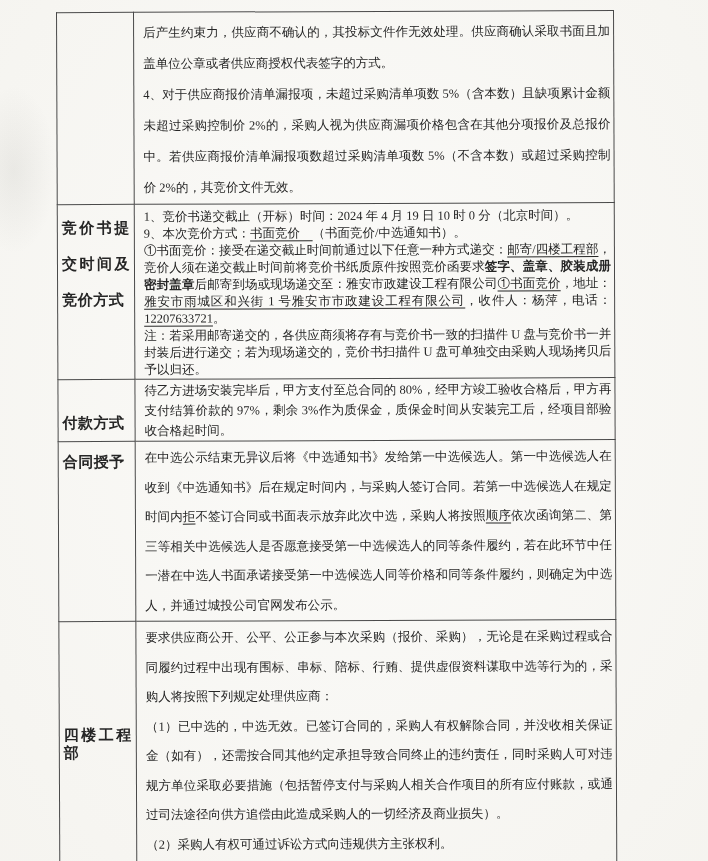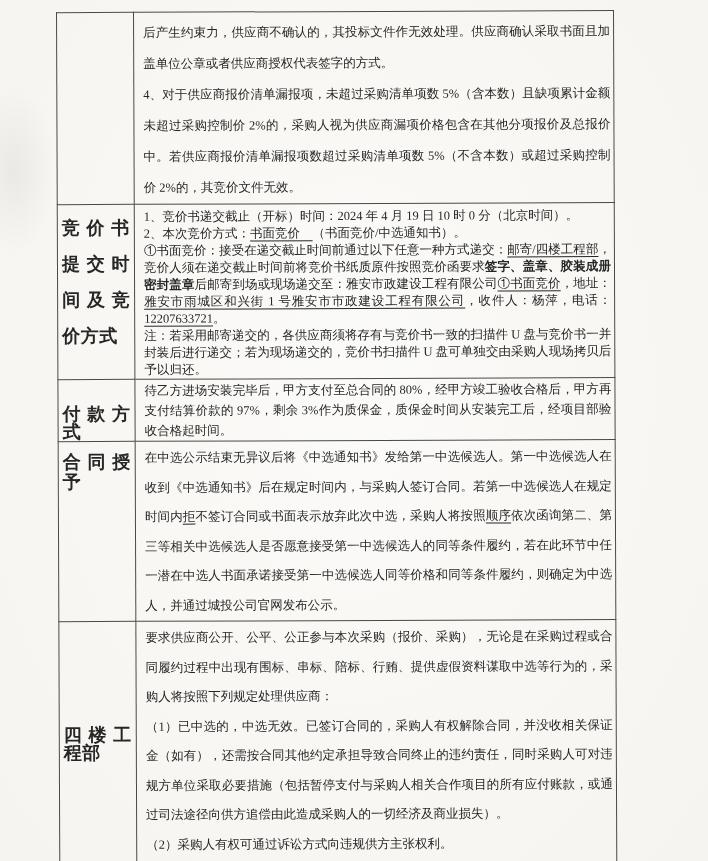--- a/index.html
+++ b/index.html
@@ -37,21 +37,21 @@
   }
   table.doc tr:last-child td { border-bottom: 2.5px solid #3f3f3f; }
   col.c-label { width: 77px; }
   col.c-content { width: 480px; }
 
   td.label-cell { }
   .label-inner {
     width: 68px;
     margin: 0 auto;
     font-weight: bold;
-    font-size: 18px;
+    font-size: 15px;
     line-height: 36px;
     text-align: justify;
     letter-spacing: 0.5px;
   }
   .va-mid { vertical-align: middle !important; }
   .pt8 .label-inner { padding-top: 5px; }
   .pt12 .label-inner { padding-top: 10px; line-height: 20px; }
 
   td.content-cell .rich {
     padding: 3px 3px 0 9px;
@@ -98,21 +98,21 @@
             </div>
         </td>
       </tr>
       <tr class="r2">
         <td class="label-cell pt8">
           <div class="label-inner">竞价书提交时间及竞价方式</div>
         </td>
         <td class="content-cell">
           <div class="rich">
               <p><span>1、竞价书递交截止（开标）时间：2024 年 4 月 19 日 10 时 0 分（北京时间）。</span></p>
-              <p><span>2、本次竞价方式：</span><span class="u">书面竞价　</span><span>（书面竞价/中选通知书）。</span></p>
+              <p><span>9、本次竞价方式：</span><span class="u">书面竞价　</span><span>（书面竞价/中选通知书）。</span></p>
               <p><span>①书面竞价：接受在递交截止时间前通过以下任意一种方式递交：</span><span class="u">邮寄/四楼工程部</span><span>，竞价人须在递交截止时间前将竞价书纸质原件按照竞价函要求</span><span class="b">签字、盖章、胶装成册密封盖章</span><span>后邮寄到场或现场递交至：雅安市政建设工程有限公司</span><span class="u">①书面竞价</span><span>，地址：</span><span class="u">雅安市雨城区和兴街 1 号雅安市市政建设工程有限公司</span><span>，收件人：杨萍，电话：</span><span class="u">12207633721</span><span>。</span></p>
               <p><span>注：若采用邮寄递交的，各供应商须将存有与竞价书一致的扫描件 U 盘与竞价书一并封装后进行递交；若为现场递交的，竞价书扫描件 U 盘可单独交由采购人现场拷贝后予以归还。</span></p>
             </div>
         </td>
       </tr>
       <tr class="r3">
         <td class="label-cell va-mid">
           <div class="label-inner" style="line-height:18px;margin-top:24px;">付款方式</div>
         </td>
         <td class="content-cell">

